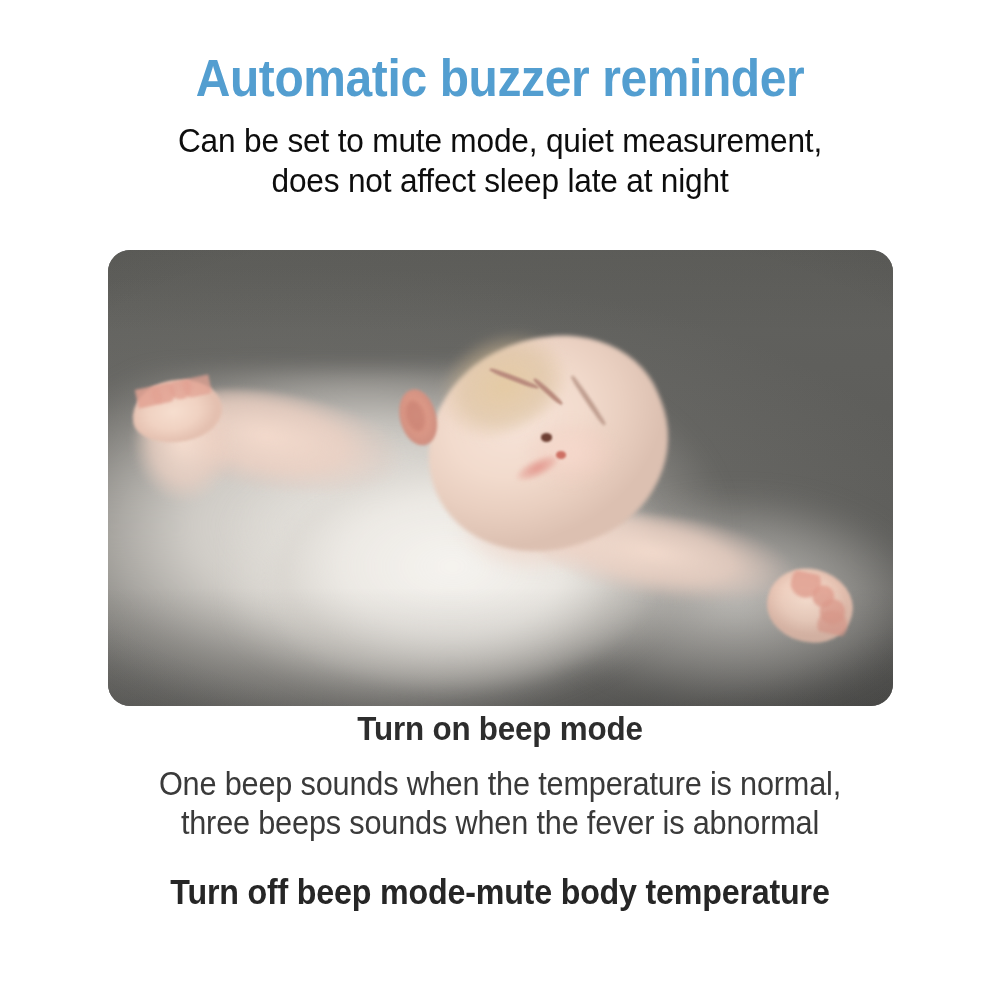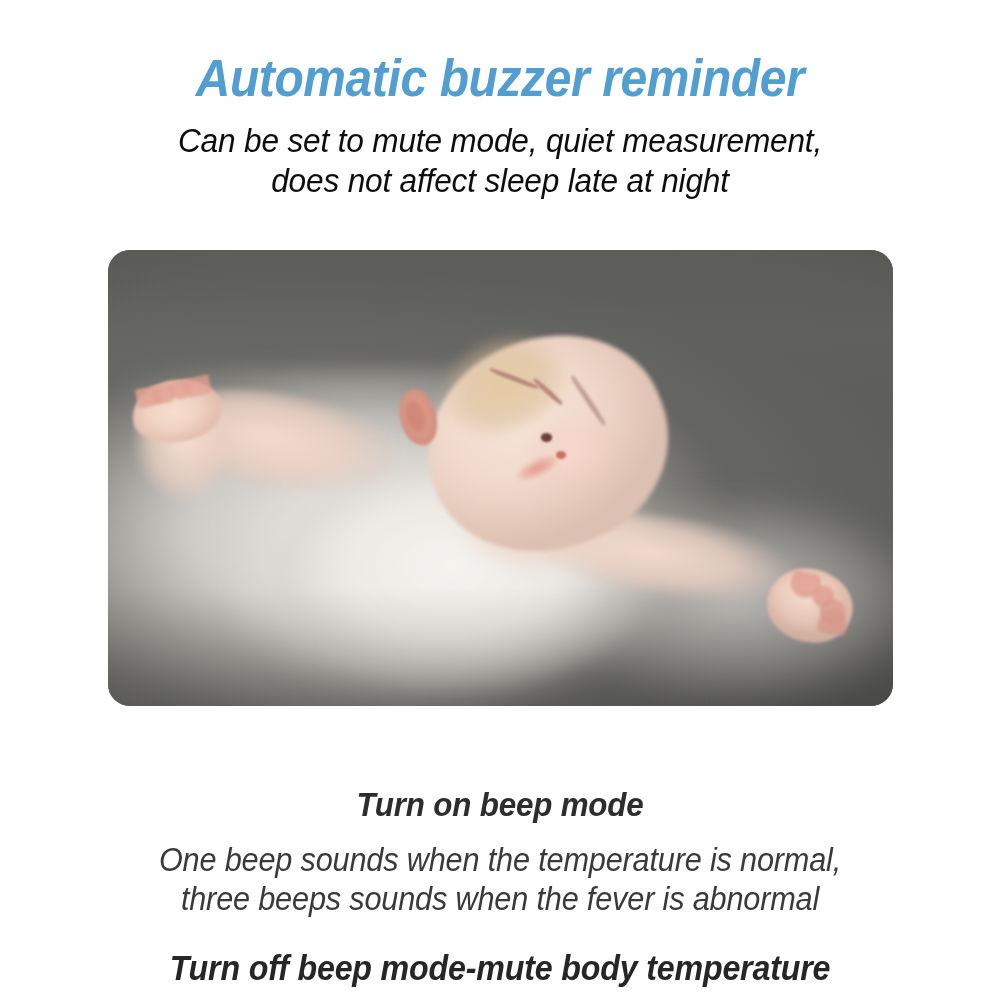--- a/index.html
+++ b/index.html
@@ -13,21 +13,20 @@
     font-family: "Liberation Sans", sans-serif;
     -webkit-font-smoothing: antialiased;
     overflow: hidden;
   }
 
   .page {
     position: relative;
     width: 1000px;
     height: 1000px;
     background: #ffffff;
-    font-style: italic;
   }
 
   
   .header {
     position: absolute;
     left: 0;
     top: 52px;
     width: 1000px;
     text-align: center;
   }
@@ -336,21 +335,21 @@
     background:
       linear-gradient(180deg, rgba(40,40,38,0.10) 0%, rgba(40,40,38,0) 18%, rgba(40,40,38,0) 74%, rgba(30,30,29,0.20) 100%),
       radial-gradient(110% 92% at 50% 48%, rgba(0,0,0,0) 58%, rgba(25,25,24,0.20) 100%);
     pointer-events: none;
   }
 
   
   .captions {
     position: absolute;
     left: 0;
-    top: 786px;
+    top: 710px;
     width: 1000px;
     text-align: center;
   }
   .cap-head {
     font-size: 33px;
     font-weight: bold;
     color: #2d2d2d;
     line-height: 1.18;
     letter-spacing: -0.2px;
     transform: scaleX(0.95);

